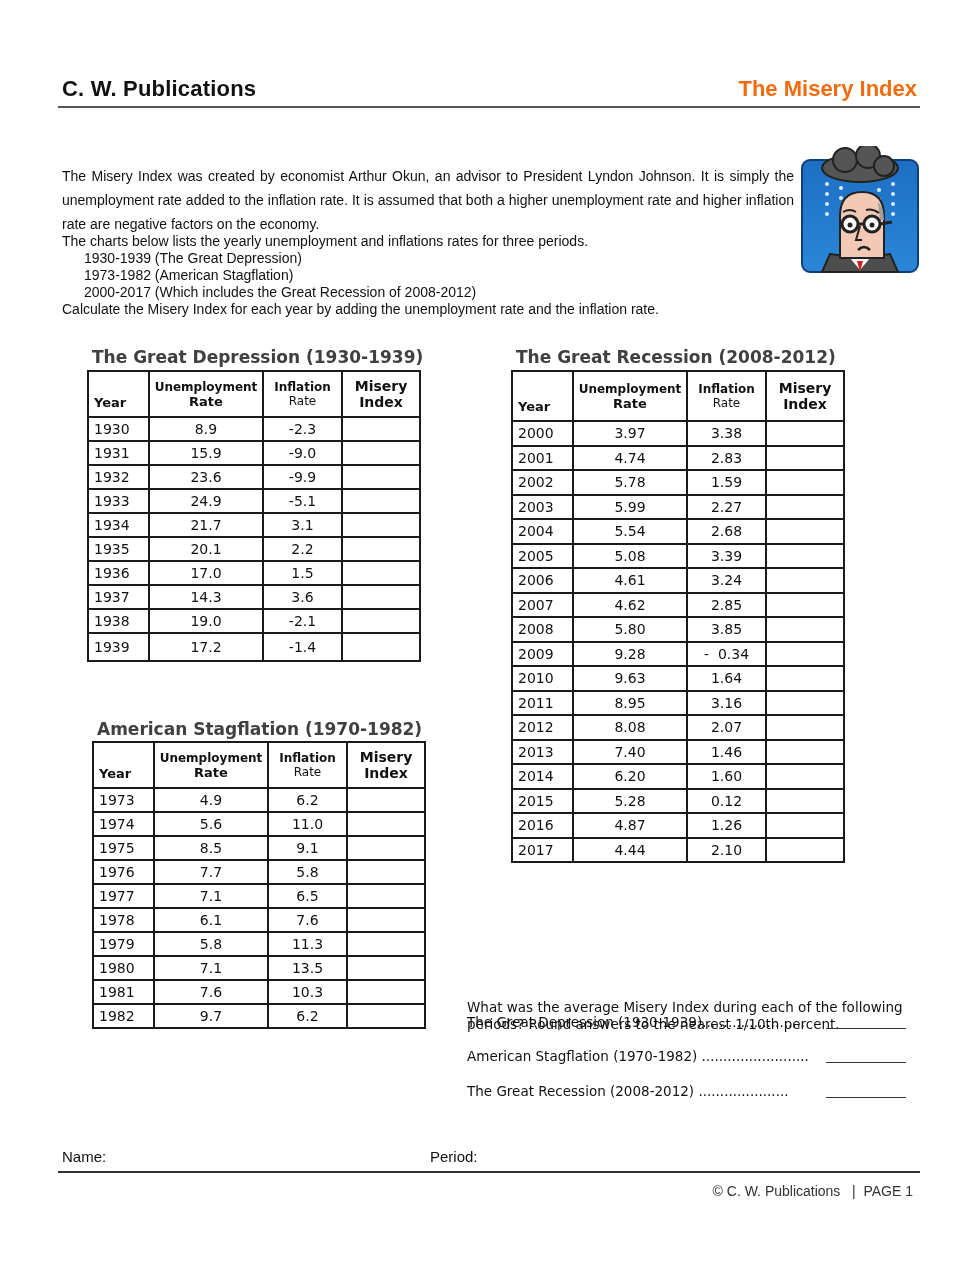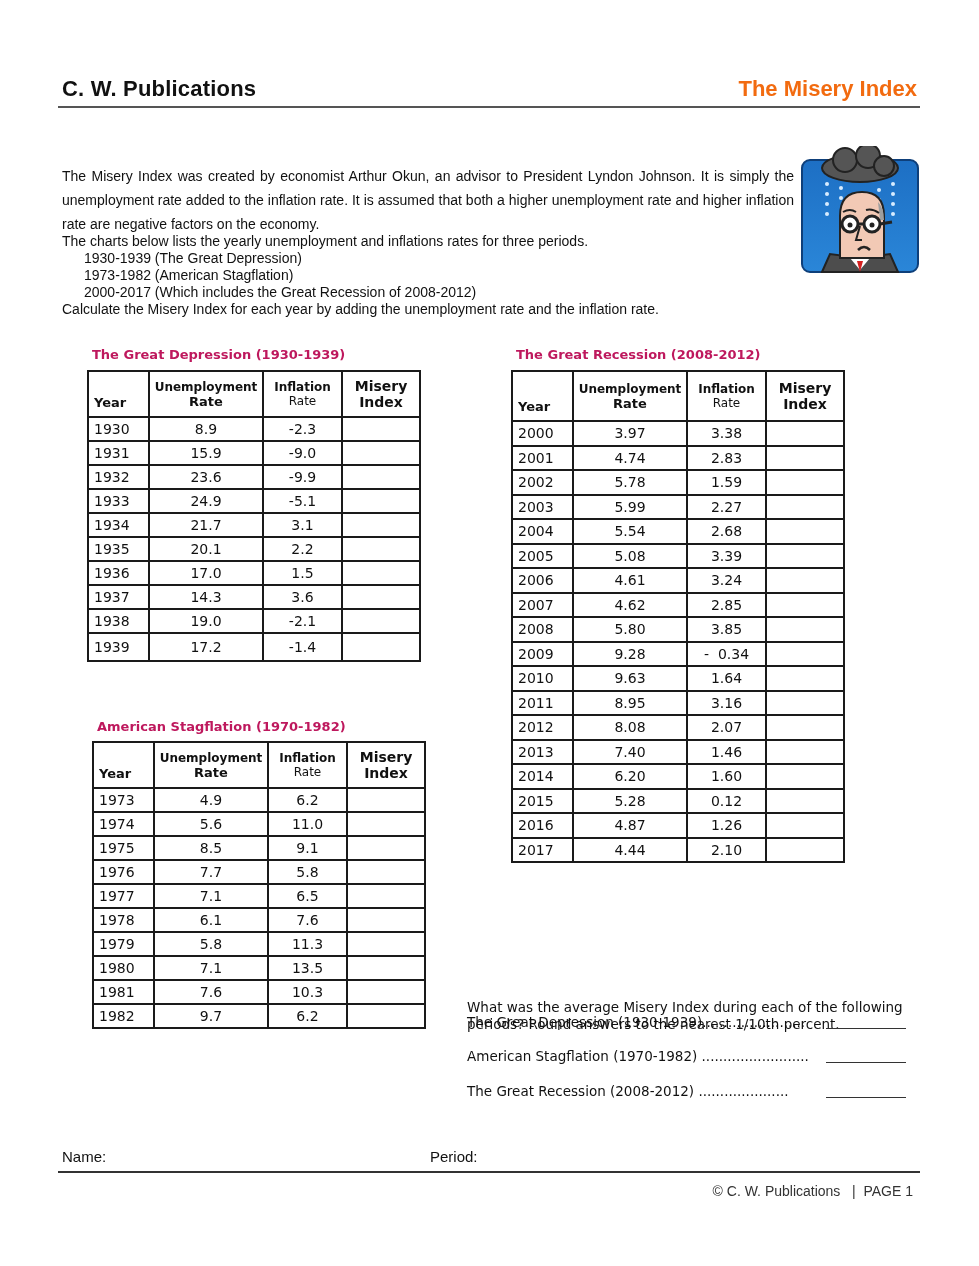--- a/index.html
+++ b/index.html
@@ -9,21 +9,21 @@
   .brand { left: 62px; top: 76px; font-family: "Liberation Sans", sans-serif; font-weight: bold; font-size: 22px; color: #111; letter-spacing: 0.2px; }
   .doc-title { right: 62px; top: 76px; font-family: "Liberation Sans", sans-serif; font-weight: bold; font-size: 22px; color: #f26b10; }
   .rule-top { left: 58px; top: 106px; width: 862px; height: 2px; background: #555; }
 
   .intro { left: 62px; top: 164px; width: 732px; font-family: "Liberation Sans", sans-serif; font-size: 14px; line-height: 24px; text-align: justify; }
   .instr { left: 62px; top: 233px; width: 740px; font-family: "Liberation Sans", sans-serif; font-size: 14px; line-height: 17px; }
   .instr .indent { padding-left: 22px; }
 
   .avatar { left: 800px; top: 146px; width: 120px; height: 128px; }
 
-  .tbl-title { font-family: "DejaVu Sans", sans-serif; font-weight: bold; font-size: 13px; color: #be185d; }
+  .tbl-title { font-family: "DejaVu Sans", sans-serif; font-weight: bold; font-size: 17px; color: #404040; }
 
   table.data { position: absolute; border-collapse: collapse; font-family: "DejaVu Sans", sans-serif; font-size: 14px; }
   table.data td, table.data th { border: 2px solid #1a1a1a; padding: 0; }
   table.data th { font-weight: bold; }
   table.data th.year { text-align: left; vertical-align: bottom; padding: 0 0 6px 5px; font-size: 13px; }
   table.data th .u1 { font-size: 12px; display: block; }
   table.data th .u2 { font-size: 13px; display: block; }
   table.data th .i1 { font-size: 12px; display: block; }
   table.data th .i2 { font-size: 12px; display: block; font-weight: normal; }
   table.data th.misery { font-size: 14px; }

